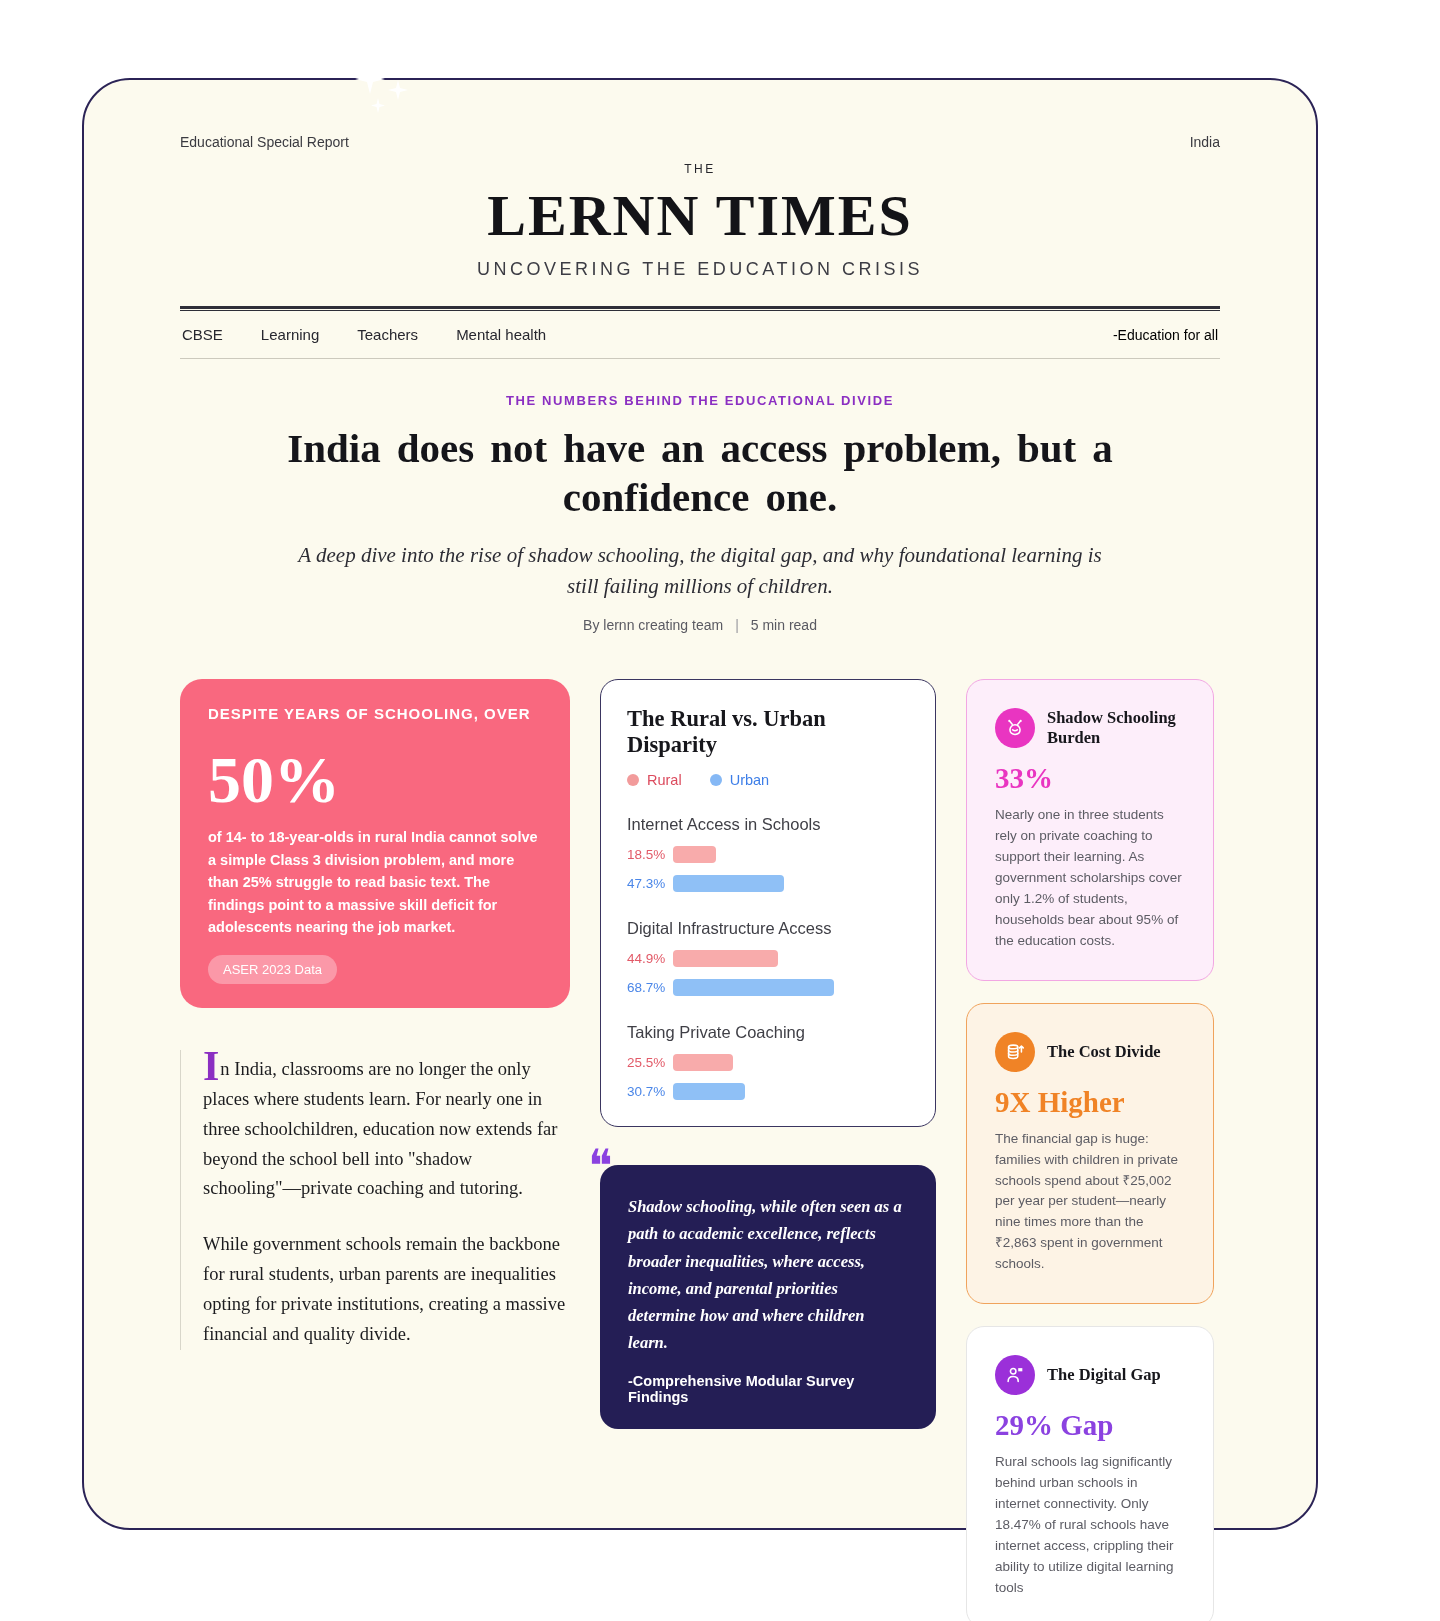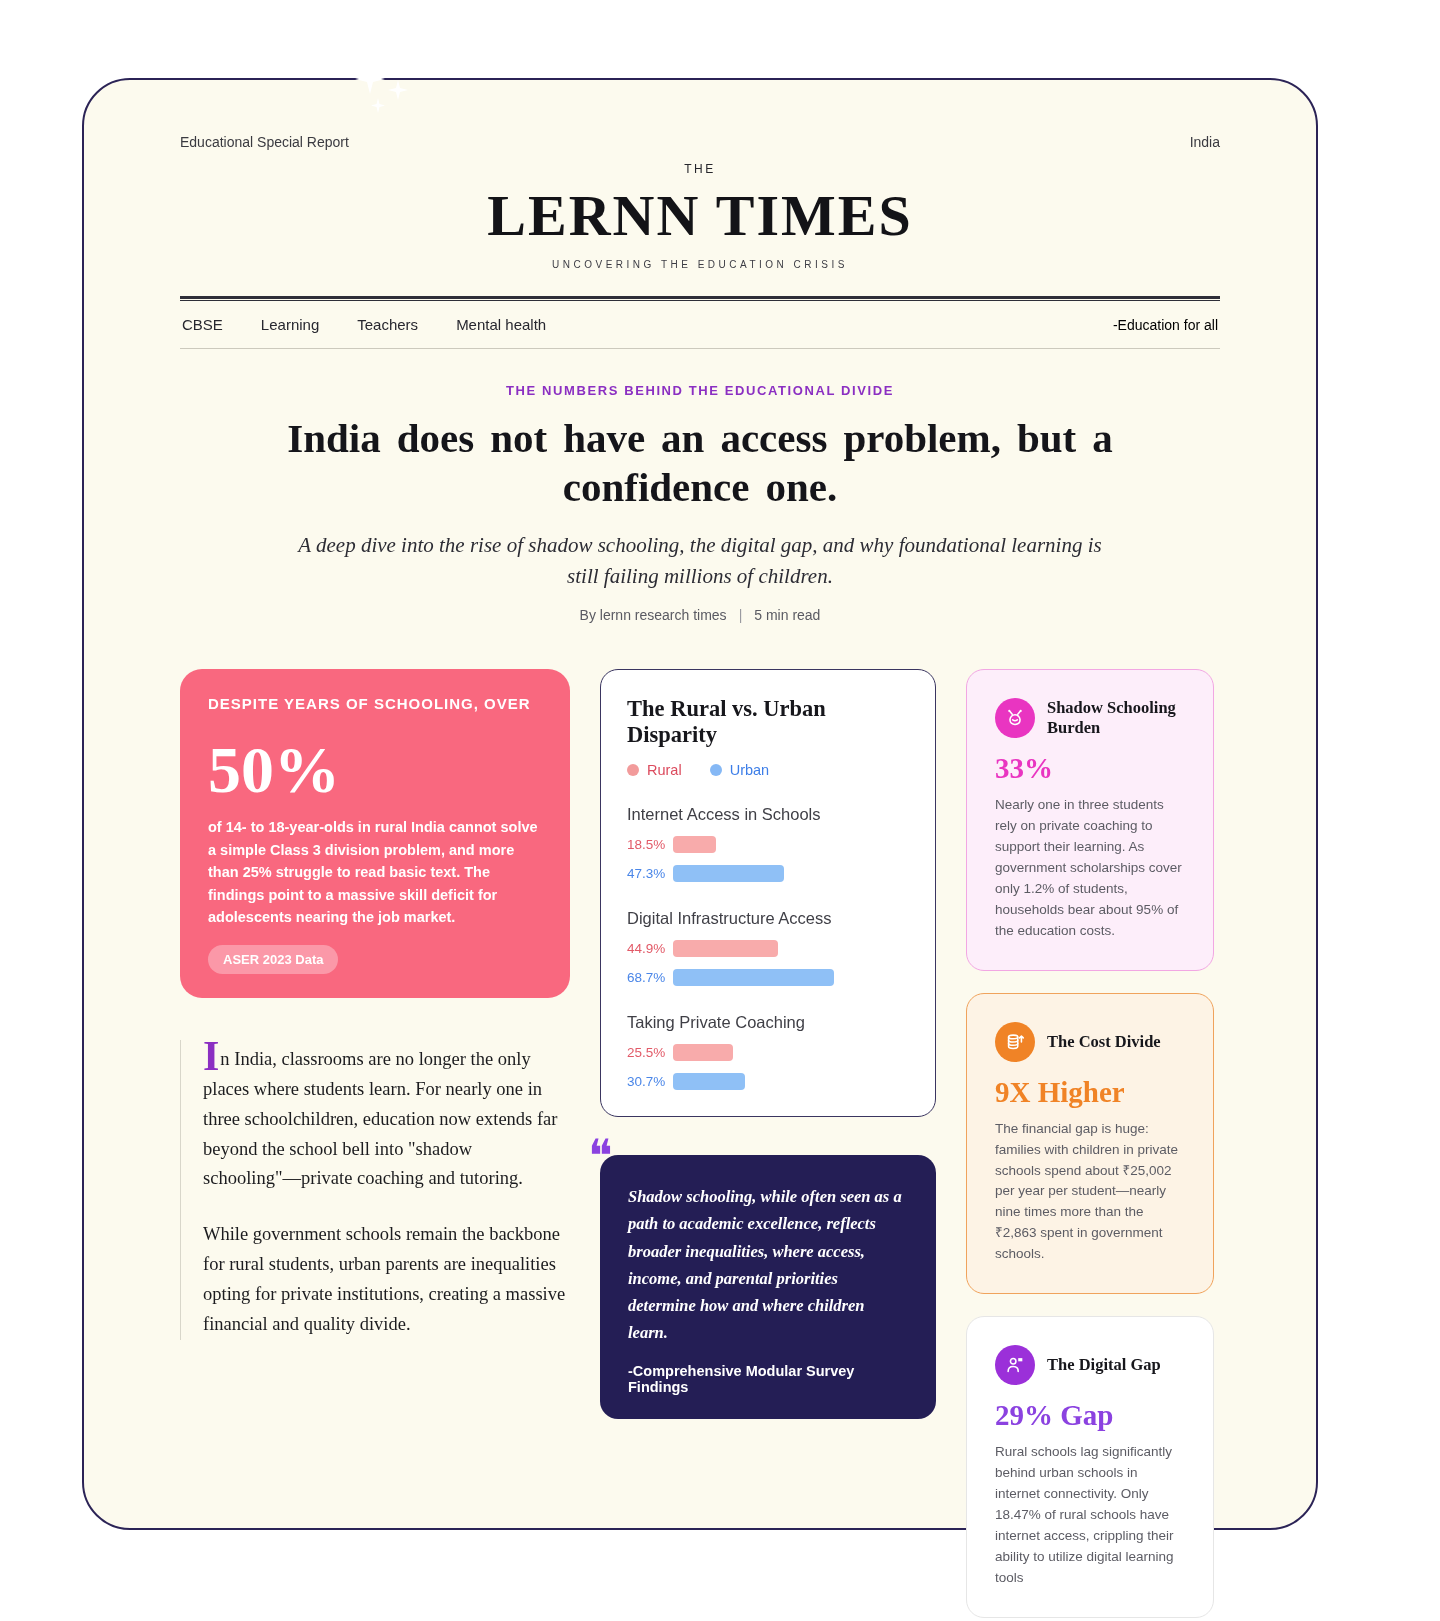--- a/index.html
+++ b/index.html
@@ -12,21 +12,21 @@
     padding:54px 96px 0; }
 
   .sparkles { position:absolute; left:340px; top:62px; z-index:5; }
 
   
   .header-row { display:flex; justify-content:space-between; font-size:14px; color:#3a3a40; }
   .masthead { text-align:center; margin-top:12px; }
   .masthead .the { font-size:12px; letter-spacing:2.5px; color:#26262c; }
   .masthead .title { font-family:"Liberation Serif", serif; font-size:58px; font-weight:700;
     letter-spacing:2px; color:#131317; margin:6px 0 10px; }
-  .masthead .tagline { font-size:10px; letter-spacing:3.5px; color:#3c3c44; }
+  .masthead .tagline { font-size:18px; letter-spacing:3.5px; color:#3c3c44; }
 
   .rule-double { margin-top:26px; border-top:3px solid #2e2e38; border-bottom:1px solid #2e2e38; height:5px; }
   .nav-row { display:flex; align-items:center; padding:15px 2px; border-bottom:1px solid #ccc9bd; }
   .nav-items { display:flex; gap:38px; font-size:15px; color:#27272f; }
   .nav-items span { cursor:pointer; }
   .nav-cta { margin-left:auto; color:#000000; font-size:14px; cursor:pointer; }
 
   
   .hero { text-align:center; margin-top:34px; }
   .kicker { color:#8B2FC2; font-size:13px; font-weight:700; letter-spacing:1.6px; }
@@ -38,21 +38,21 @@
   .byline .sep { color:#9a9aa0; }
 
   
   .main-grid { display:grid; grid-template-columns:390px 336px 248px; gap:30px; margin-top:46px; align-items:start; }
 
   .pink-card { background:#F9687F; border-radius:22px; padding:26px 28px 24px; color:#fff; }
   .pink-card .stat-kicker { font-size:15px; font-weight:700; letter-spacing:1px; }
   .pink-card .stat-value { font-family:"Liberation Serif", serif; font-size:66px; font-weight:700; margin:20px 0 8px; }
   .pink-card .stat-body { font-size:14.5px; line-height:1.55; font-weight:600; }
   .pill { display:inline-block; margin-top:16px; background:rgba(255,255,255,.32);
-    border-radius:999px; padding:7px 15px; font-size:13px; font-weight:700; }
+    border-radius:999px; padding:7px 15px; font-size:13px; font-weight:400; }
 
   .article { margin-top:42px; border-left:1px solid #d8d6ca; padding-left:22px;
     font-family:"Liberation Serif", serif; font-size:18.5px; line-height:1.62; color:#1c1c1f; }
   .article p + p { margin-top:26px; }
   .dropcap { color:#8B2FC2; font-size:42px; font-weight:700; line-height:.8; vertical-align:-5px; margin-right:1px; }
 
   
   .chart-card { background:#ffffff; border:1.5px solid #3a3560; border-radius:18px; padding:26px; }
   .chart-title { font-family:"Liberation Serif", serif; font-size:22.5px; font-weight:700; color:#17171c; }
   .legend { display:flex; gap:28px; margin-top:14px; align-items:center; font-size:14.5px; }
@@ -131,21 +131,21 @@
         <span>Mental health</span>
       </div>
       <span class="nav-cta">-Education for all</span>
     </div>
 
     <div class="hero">
       <div class="kicker">THE NUMBERS BEHIND THE EDUCATIONAL DIVIDE</div>
       <h1 class="headline">India does not have an access problem, but a confidence one.</h1>
       <div class="subhead">A deep dive into the rise of shadow schooling, the digital gap, and why foundational learning is still failing millions of children.</div>
       <div class="byline">
-        <span>By lernn research times</span>
+        <span>By lernn creating team</span>
         <span class="sep">|</span>
         <span>5 min read</span>
       </div>
     </div>
 
     <div class="main-grid">
 
       <div>
         <div class="pink-card">
           <div class="stat-kicker">DESPITE YEARS OF SCHOOLING, OVER</div>

